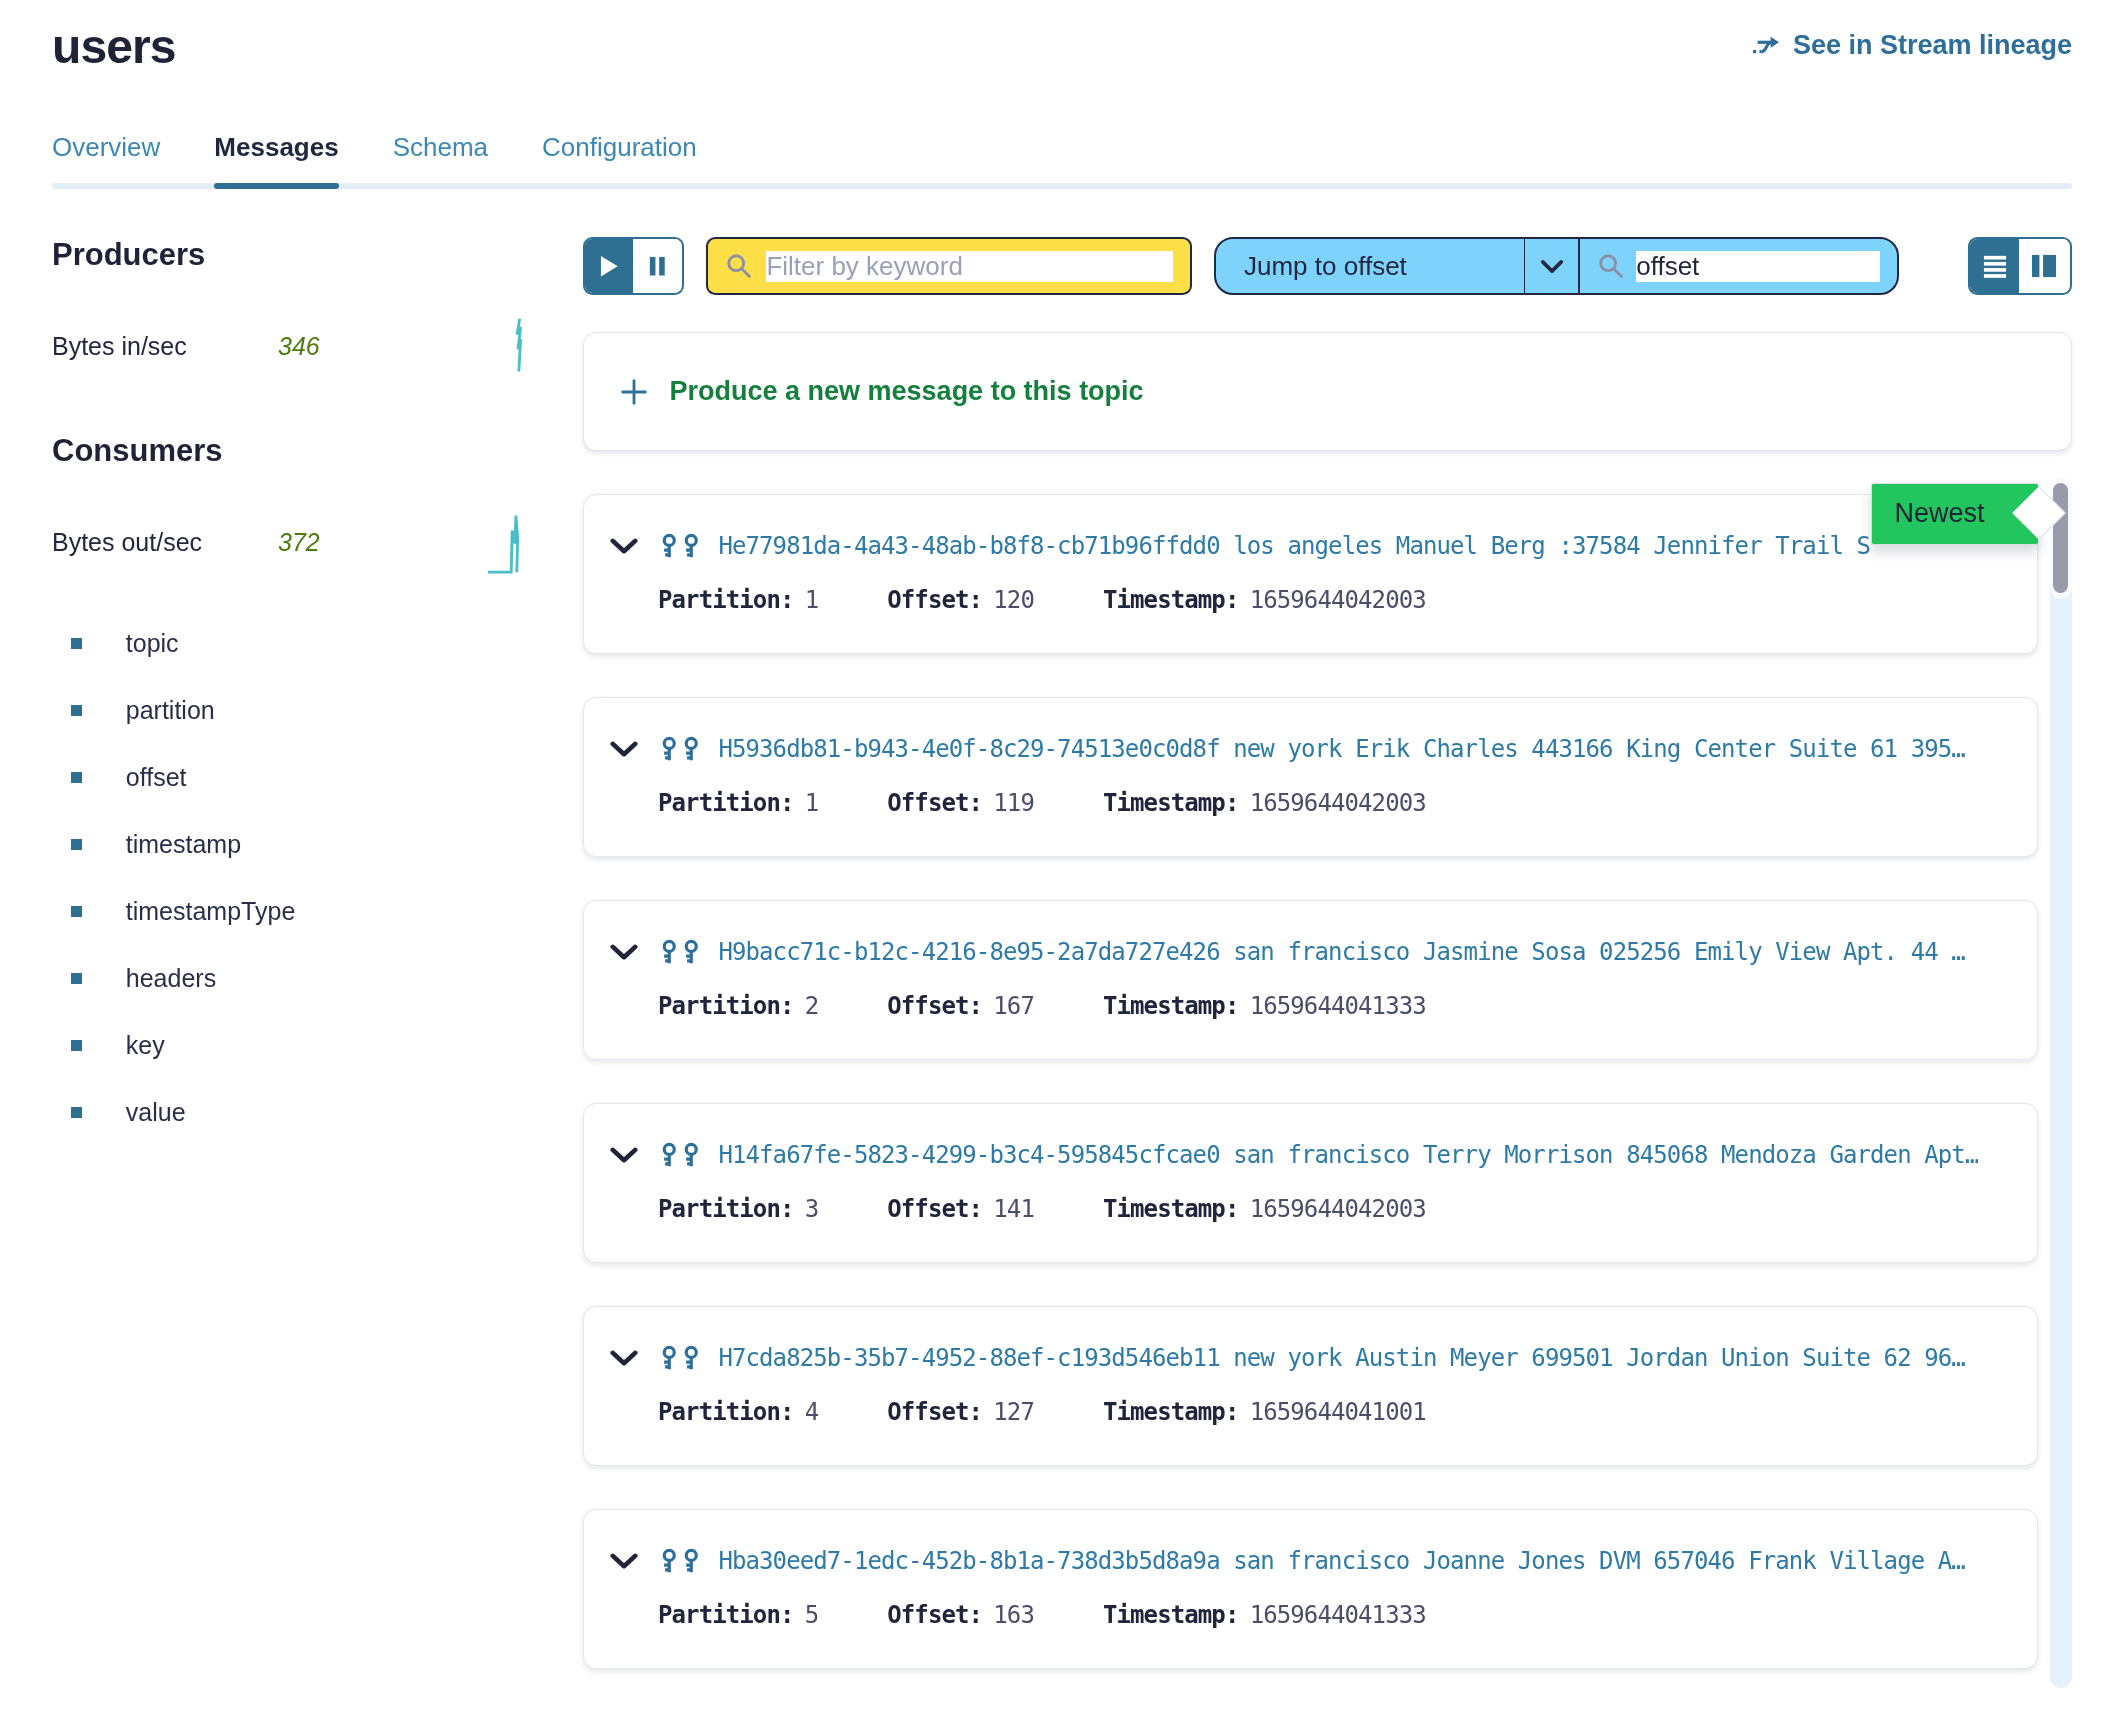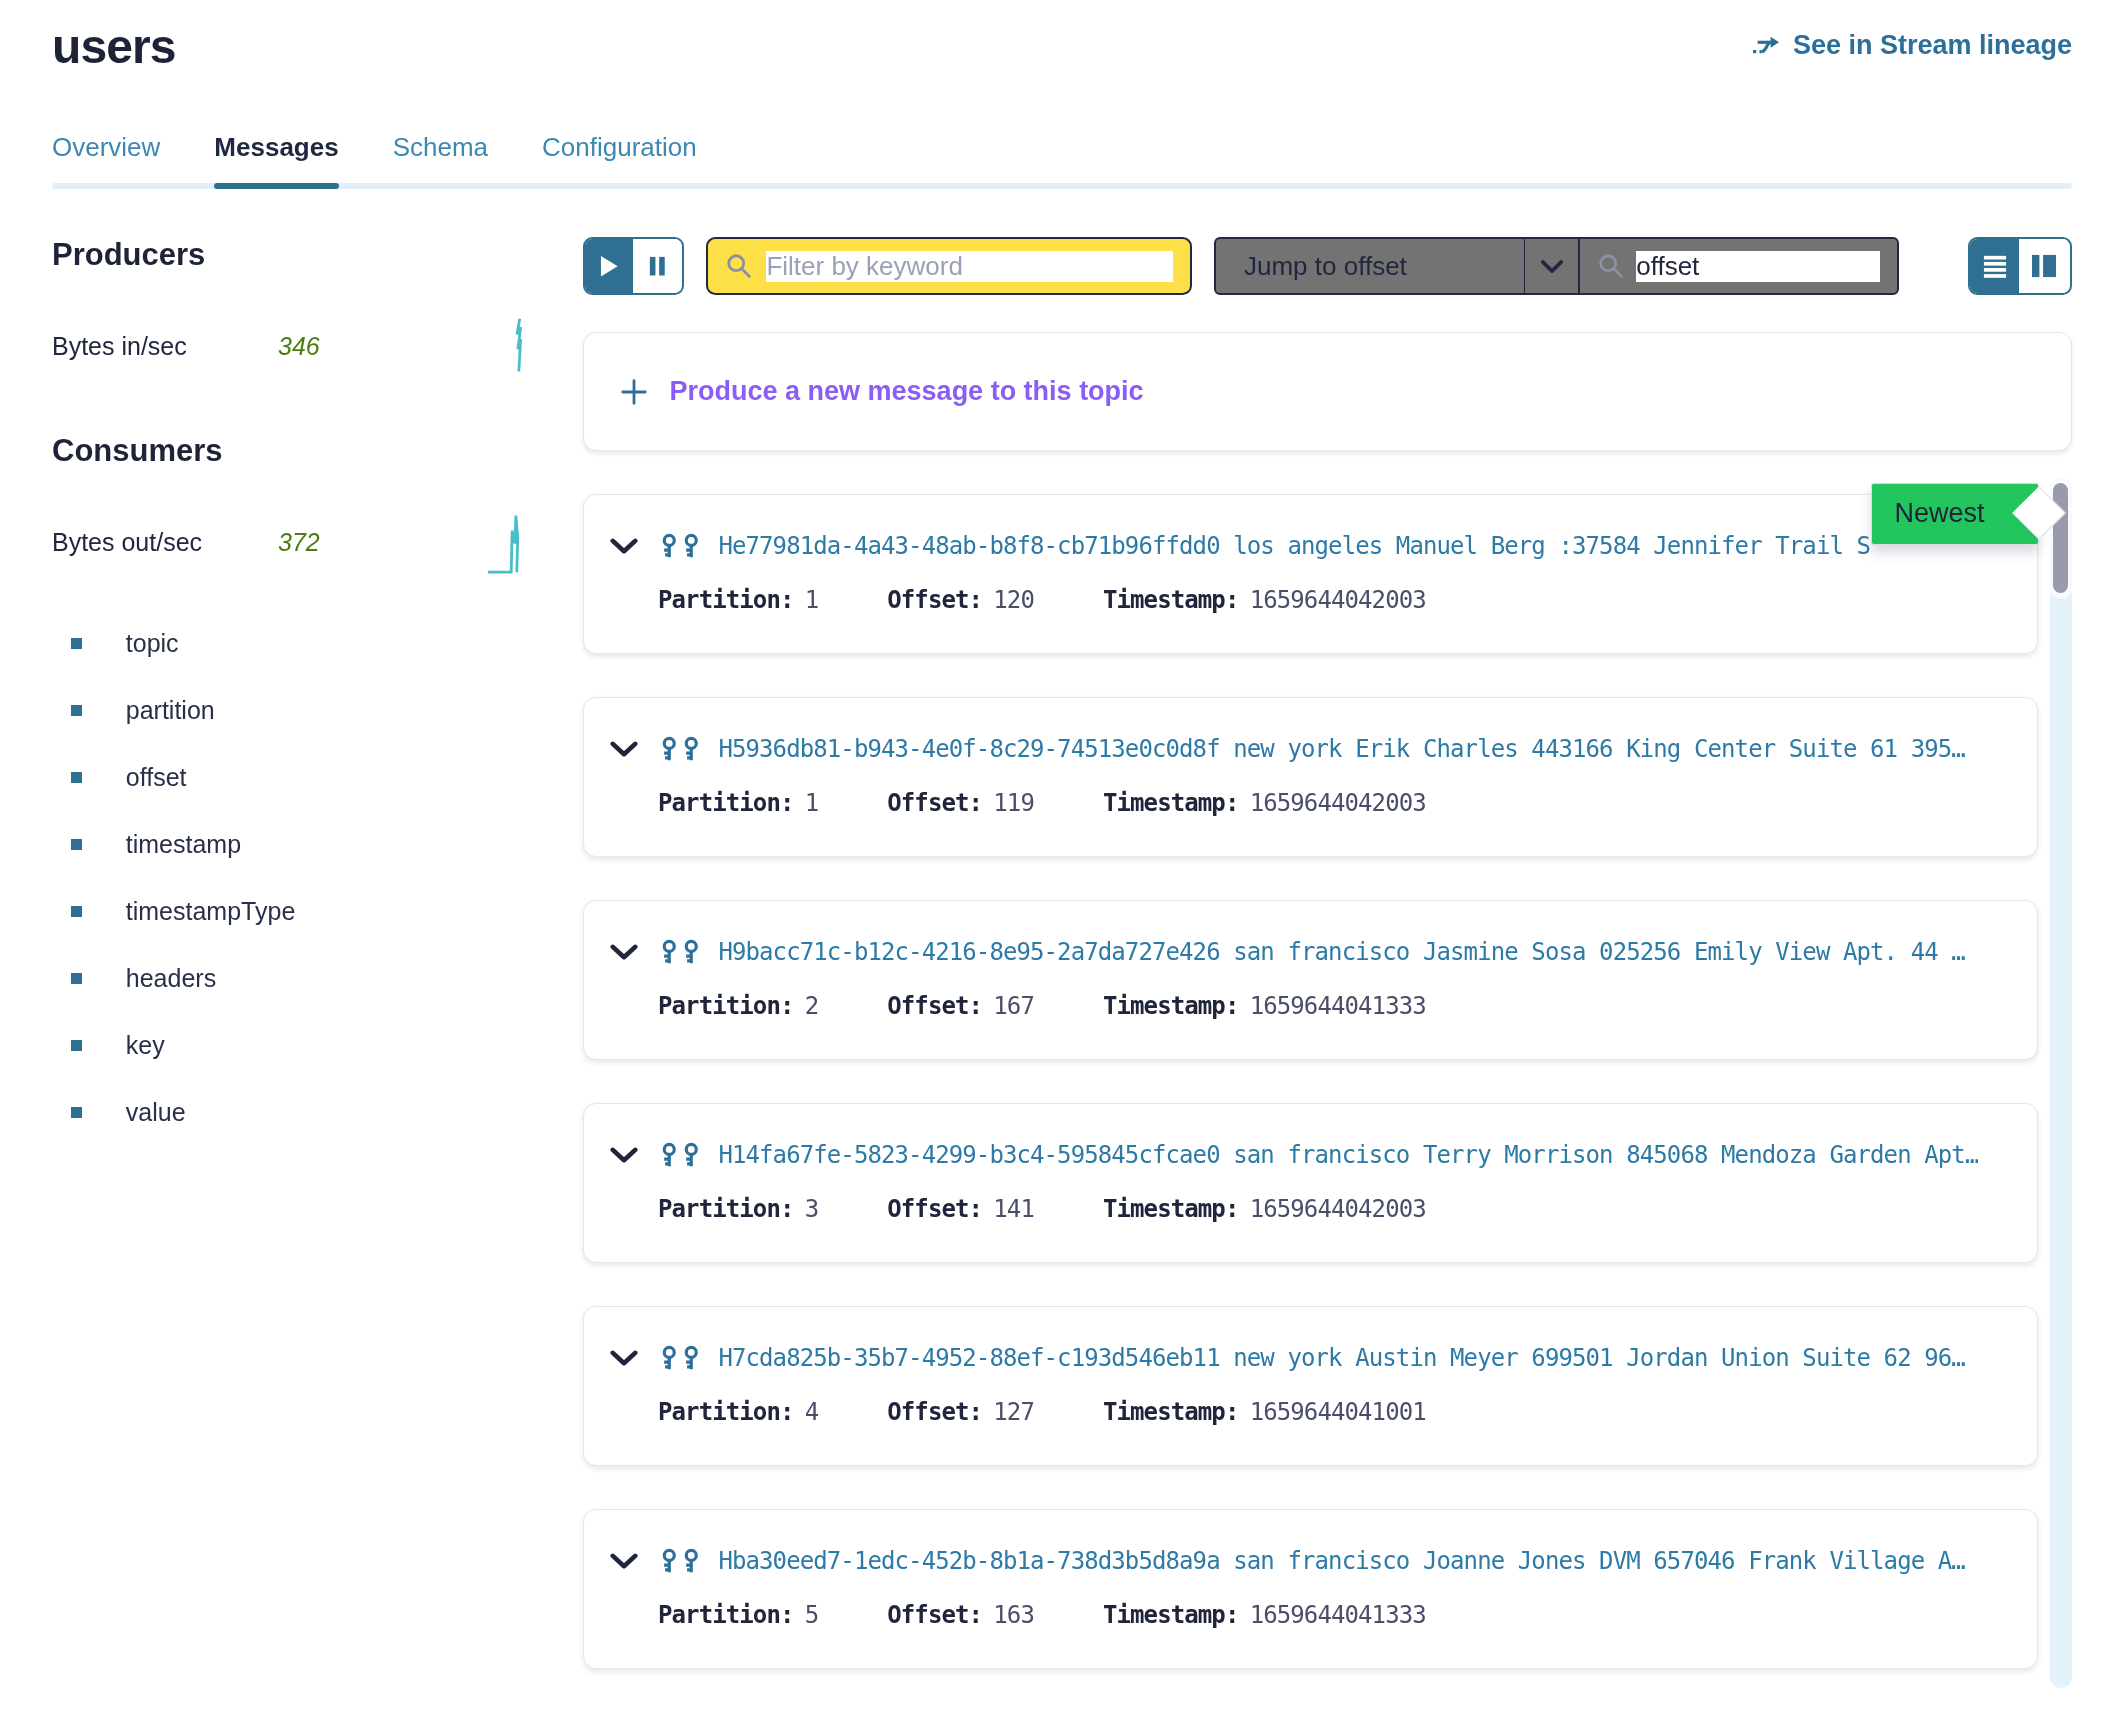--- a/index.html
+++ b/index.html
@@ -37,34 +37,34 @@
 
   
   .toolbar { display: flex; align-items: stretch; height: 58px; }
   .playpause { display: flex; border: 2.8px solid #2e6f92; border-radius: 9.3px; overflow: hidden; flex: none; width: 101px; cursor: pointer; }
   .pp-half { width: 48px; display: flex; align-items: center; justify-content: center; }
   .pp-play { background: #2e6f92; }
   .pp-pause { background: #ffffff; }
   .filter-box { flex: 1; margin: 0 22.4px; border: 2.8px solid #232842; border-radius: 9.3px; display: flex; align-items: center; padding: 0 17px; background: #fde047; }
   .filter-box input { border: none; outline: none; font-size: 26px; flex: 1; margin-left: 13px; color: #222740; font-family: "Liberation Sans", sans-serif; }
   .filter-box input::placeholder { color: #9aa0b5; }
-  .jump-group { display: flex; border: 2.8px solid #232842; border-radius: 6px; overflow: hidden; background: #737373; flex: none; }
+  .jump-group { display: flex; border: 2.8px solid #232842; border-radius: 19px; overflow: hidden; background: #7dd3fc; flex: none; }
   .jump-label-cell { display: flex; align-items: center; padding: 0 28px; font-size: 26px; color: #222740; width: 308px; cursor: pointer; }
   .jump-chevron-cell { width: 54px; display: flex; align-items: center; justify-content: center; border-left: 1.9px solid #232842; cursor: pointer; }
   .offset-cell { display: flex; align-items: center; border-left: 2.8px solid #232842; padding: 0 17px; width: 319px; }
   .offset-cell input { border: none; outline: none; font-size: 26px; flex: 1; margin-left: 11.2px; color: #222740; font-family: "Liberation Sans", sans-serif; min-width: 0; }
   .view-toggle { display: flex; border: 2.8px solid #2e6f92; border-radius: 9.3px; overflow: hidden; margin-left: 69px; flex: none; width: 104px; cursor: pointer; }
   .vt-half { width: 49px; display: flex; align-items: center; justify-content: center; }
   .vt-list { background: #2e6f92; }
   .vt-cols { background: #ffffff; }
 
   
   .produce-card { margin-top: 37px; height: 119px; border: 1.9px solid #e2e5ec; border-radius: 13px;
     box-shadow: 0 2.8px 4.7px rgba(30,40,70,0.10); display: flex; align-items: center; padding: 0 35px; gap: 20.5px; cursor: pointer; background: #fff; }
-  .produce-label { font-size: 27px; font-weight: 700; color: #8b5cf6; }
+  .produce-label { font-size: 27px; font-weight: 700; color: #15803d; }
 
   
   .messages { position: relative; margin-top: 43px; padding-right: 34px; }
   .msg-card { height: 160px; border: 1.9px solid #e3e6ec; border-radius: 13px; background: #fff;
     box-shadow: 0 2.8px 5.6px rgba(30,40,70,0.10); margin-bottom: 43px; padding: 37px 28px 0 26px; overflow: hidden; }
   .msg-row1 { display: flex; align-items: center; }
   .msg-keys { display: flex; align-items: center; gap: 1.9px; margin-left: 20.5px; color: #2d6f9b; flex: none; }
   .msg-text { margin-left: 17px; font-family: "DejaVu Sans Mono", monospace; font-size: 24px; color: #2d7aa6; white-space: nowrap; overflow: hidden; letter-spacing: -0.9px; }
   .msg-meta { margin-top: 26px; margin-left: 48px; font-family: "DejaVu Sans Mono", monospace; font-size: 24px; display: flex; letter-spacing: -0.9px; }
   .meta-group { display: flex; margin-right: 69px; }

